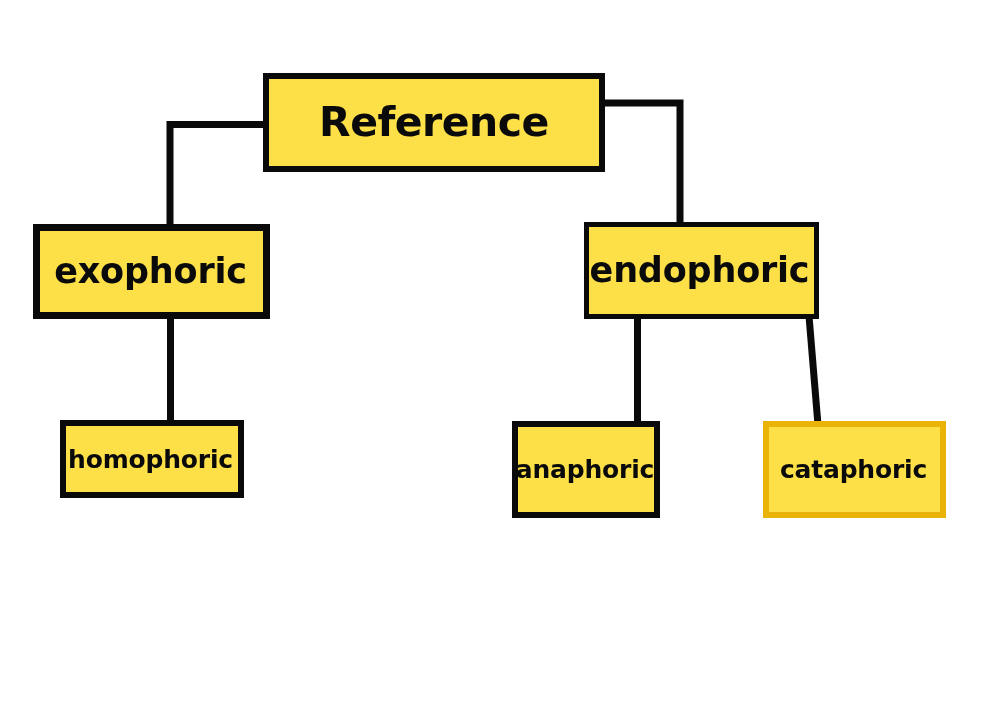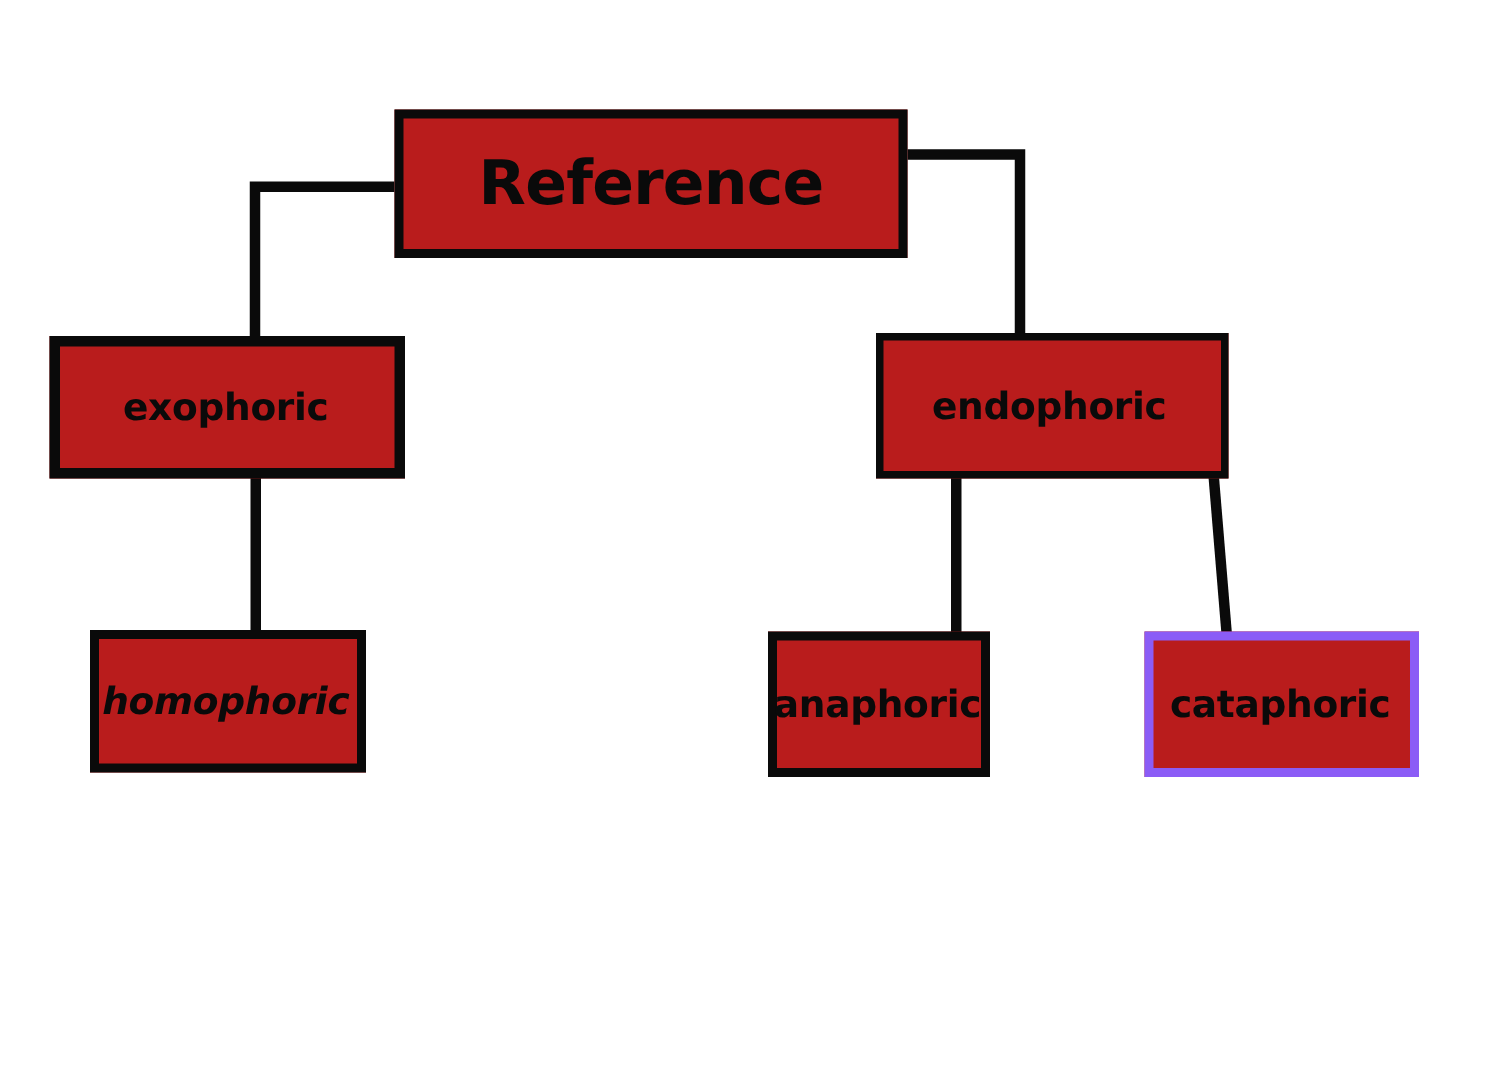--- a/index.html
+++ b/index.html
@@ -22,21 +22,21 @@
     position: absolute;
     left: 0;
     top: 0;
     width: 1000px;
     height: 714px;
     pointer-events: none;
   }
   .node {
     position: absolute;
     box-sizing: border-box;
-    background: #b91c1c;
+    background: #fde047;
     display: flex;
     align-items: center;
     justify-content: center;
     z-index: 2;
   }
   .node-label {
     display: block;
     color: #0a0a0a;
     font-weight: bold;
     letter-spacing: -0.2px;
@@ -67,47 +67,46 @@
   }
   .node--endophoric {
     left: 584px;
     top: 222px;
     width: 235px;
     height: 97px;
     border: 5px solid #0a0a0a;
   }
   .node--exophoric .node-label,
   .node--endophoric .node-label {
-    font-size: 25px;
+    font-size: 35px;
   }
   .node--exophoric .node-label { margin-left: -2px; }
   .node--endophoric .node-label { margin-left: -4px; }
 
   
   .node--homophoric {
     left: 60px;
     top: 420px;
     width: 184px;
-    height: 95px;
+    height: 78px;
     border: 6px solid #0a0a0a;
-    font-style: italic;
   }
   .node--anaphoric {
     left: 512px;
     top: 421px;
     width: 148px;
     height: 97px;
     border: 6px solid #0a0a0a;
   }
   .node--cataphoric {
     left: 763px;
     top: 421px;
     width: 183px;
     height: 97px;
-    border: 6px solid #8b5cf6;
+    border: 6px solid #eab308;
     justify-content: center;
   }
   .node--homophoric .node-label,
   .node--anaphoric .node-label,
   .node--cataphoric .node-label {
     font-size: 25px;
   }
   .node--homophoric .node-label { margin-left: -3px; }
   .node--anaphoric .node-label  { margin-left: -2px; }
   .node--cataphoric .node-label { margin-left: -2px; }

